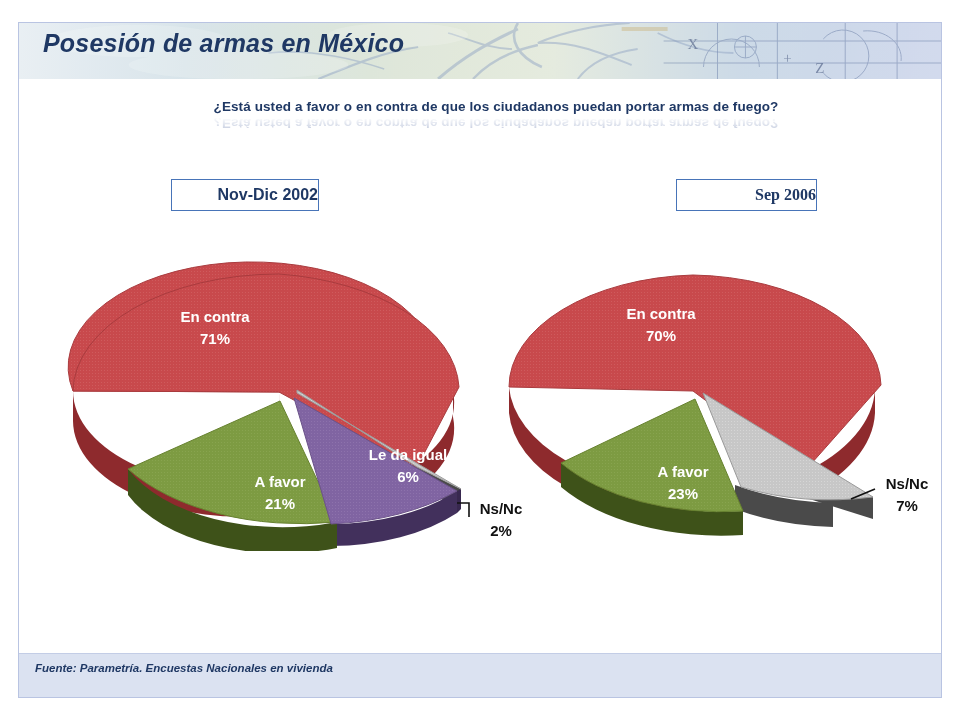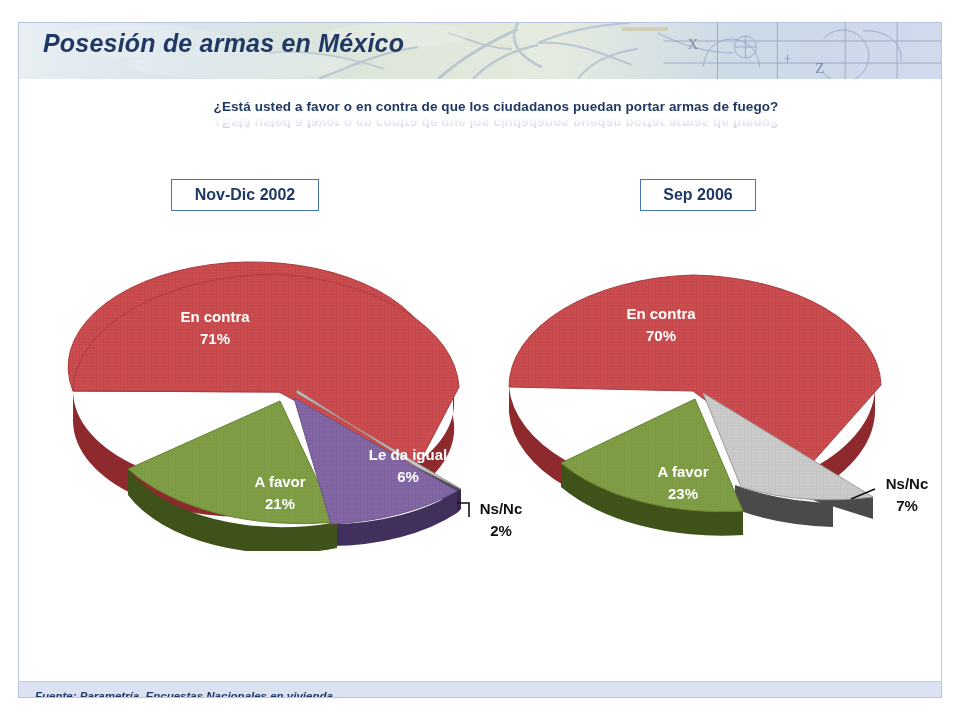--- a/index.html
+++ b/index.html
@@ -104,29 +104,29 @@
     mask-image: linear-gradient(to top, rgba(0,0,0,0) 10%, rgba(0,0,0,0.9) 90%);
     pointer-events: none;
   }
 
   
   .chart-title-box {
     position: absolute;
     border: 1.5px solid #4874b8;
     background: #ffffff;
     box-sizing: border-box;
-    text-align: center;
+    text-align: right;
     font-size: 16px;
     font-weight: bold;
     color: #1f3864;
     line-height: 30px;
     height: 32px;
   }
   #title-box-left  { left: 152px; top: 156px; width: 148px; }
-  #title-box-right { left: 621px; top: 156px; width: 116px; }
+  #title-box-right { left: 657px; top: 156px; width: 141px; font-family: Liberation Serif, serif; }
 
   
   .pie-svg { position: absolute; }
   #pie-left  { left: 46px;  top: 218px; }
   #pie-right { left: 484px; top: 218px; }
 
   .slice-label {
     font-family: "Liberation Sans", sans-serif;
     font-weight: bold;
     fill: #ffffff;
@@ -145,21 +145,21 @@
     stroke-width: 1.6;
     fill: none;
   }
 
   
   #footer {
     position: absolute;
     left: 0;
     bottom: 0;
     width: 100%;
-    height: 16px;
+    height: 44px;
     background: #dbe2f1;
     border-top: 1px solid #c3cde6;
     box-sizing: border-box;
   }
   #footer-text {
     position: absolute;
     left: 16px;
     top: 8px;
     font-size: 11.5px;
     font-style: italic;

